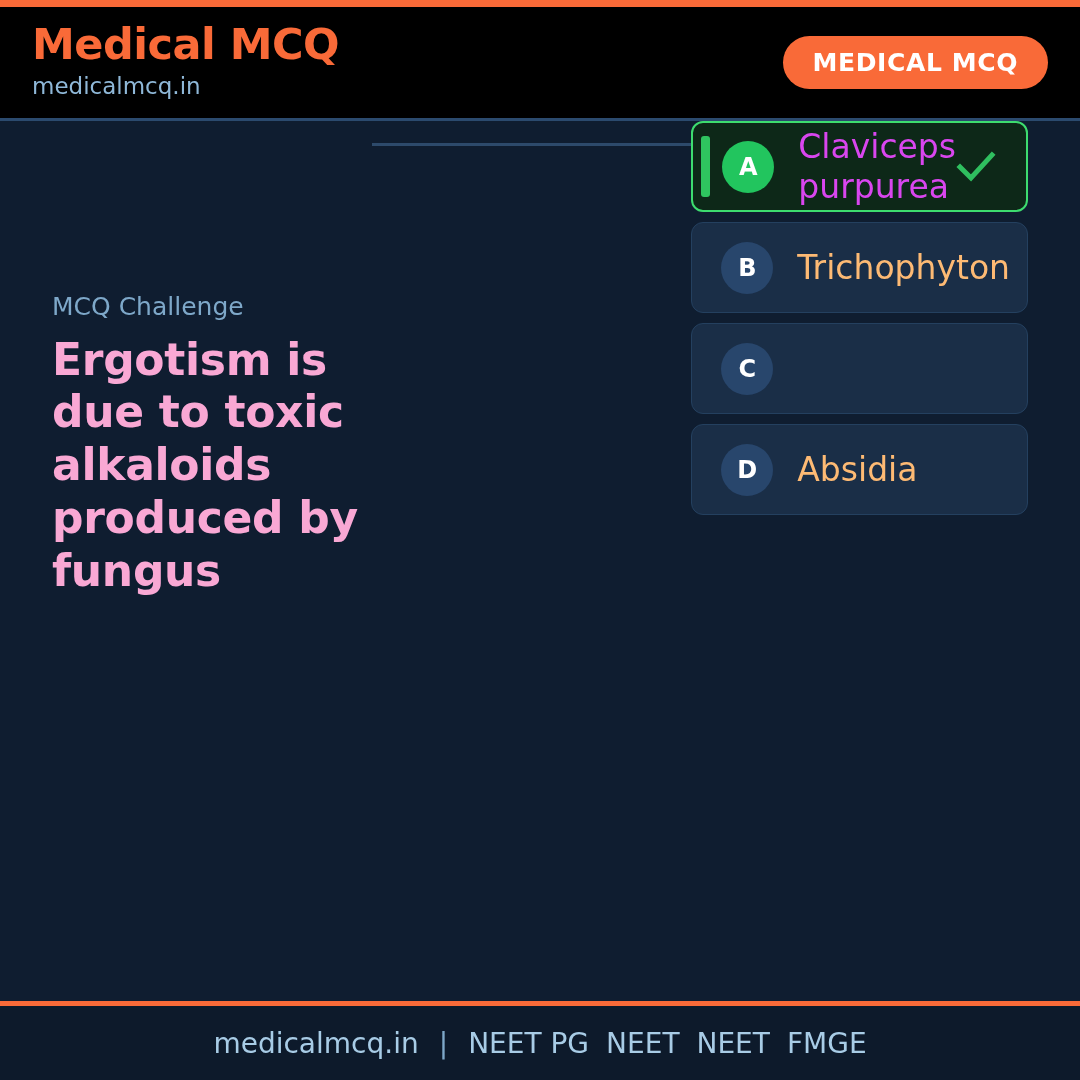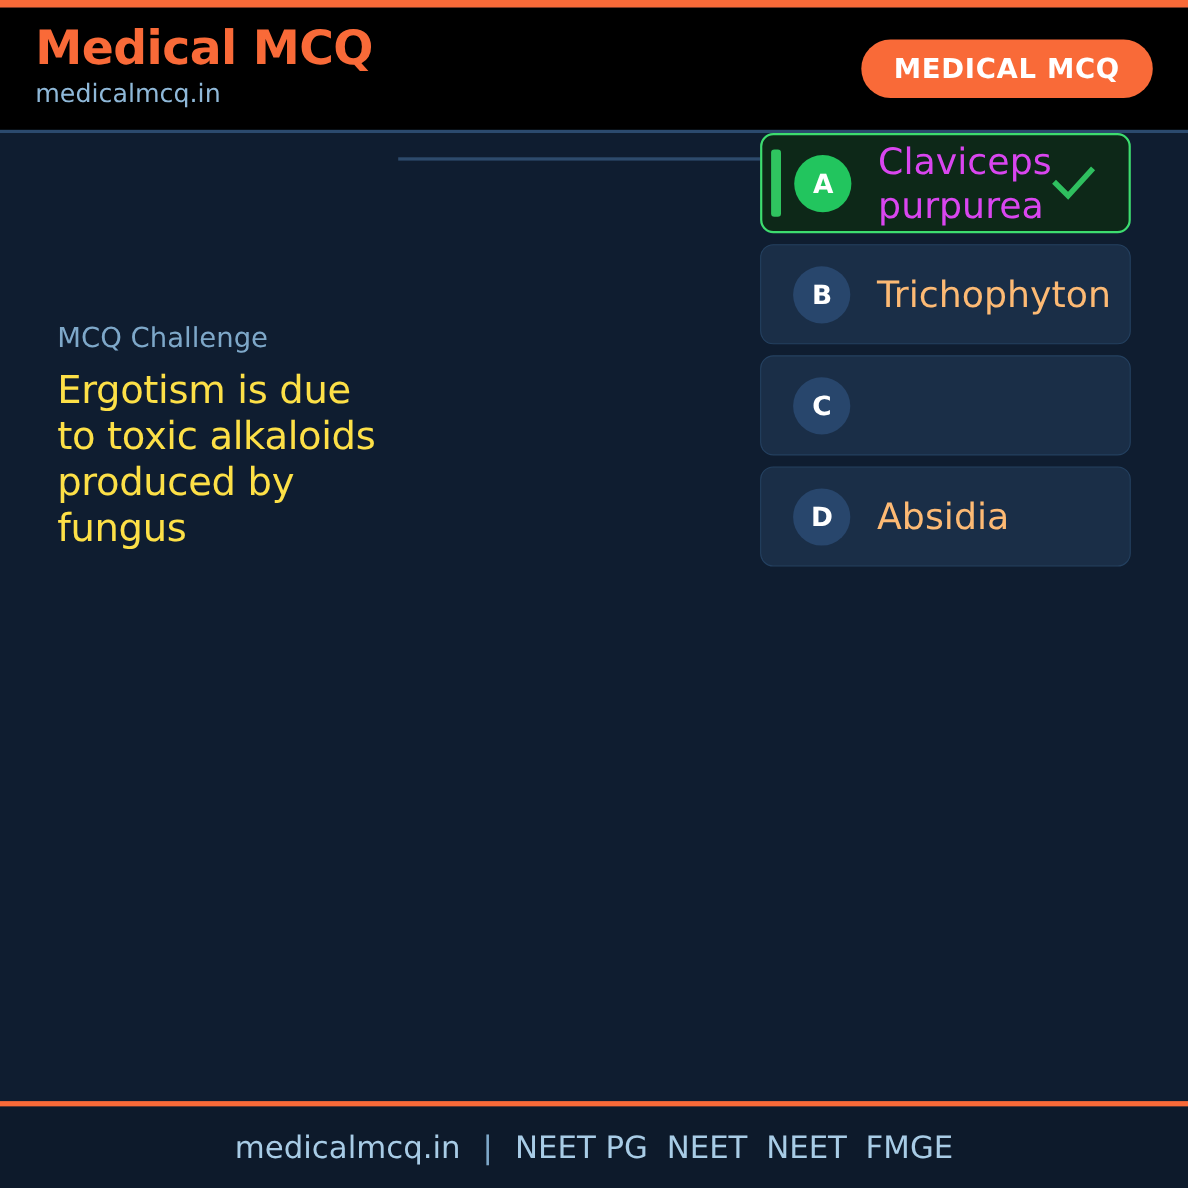--- a/index.html
+++ b/index.html
@@ -85,23 +85,23 @@
   }
 
   .kicker {
     font-size: 25px;
     color: #7ea8c9;
     line-height: 1.3;
     margin-bottom: 10px;
   }
 
   .question-text {
-    font-size: 35px;
-    font-weight: normal;
-    color: #fde047;
+    font-size: 44px;
+    font-weight: bold;
+    color: #f9a8d4;
     line-height: 1.2;
     letter-spacing: -0.3px;
     max-width: 980px;
   }
 
   .divider {
     height: 3px;
     background: #2d4a6b;
     margin-top: 22px;
     margin-bottom: 23px;

